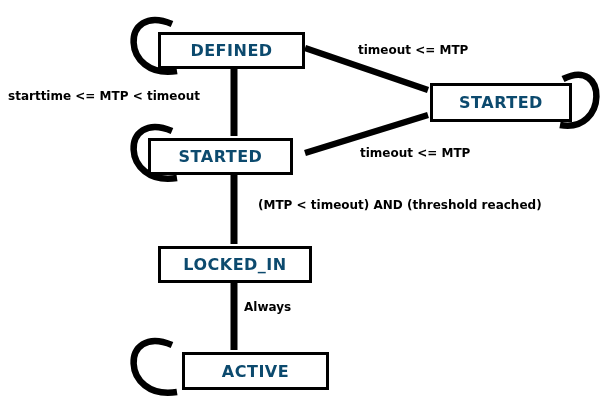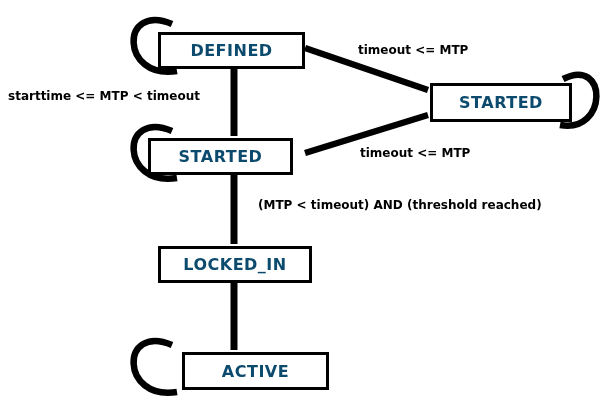--- a/index.html
+++ b/index.html
@@ -88,14 +88,15 @@
     <span>LOCKED_IN</span>
   </div>
   <div class="state-box state-active">
     <span>ACTIVE</span>
   </div>
 
   <div class="edge-label lbl-defined-failed">timeout &lt;= MTP</div>
   <div class="edge-label lbl-defined-started">starttime &lt;= MTP &lt; timeout</div>
   <div class="edge-label lbl-started-failed">timeout &lt;= MTP</div>
   <div class="edge-label lbl-started-locked">(MTP &lt; timeout) AND (threshold reached)</div>
+  <div class="edge-label lbl-locked-active">Always</div>
 
 </div>
 
 </body></html>

